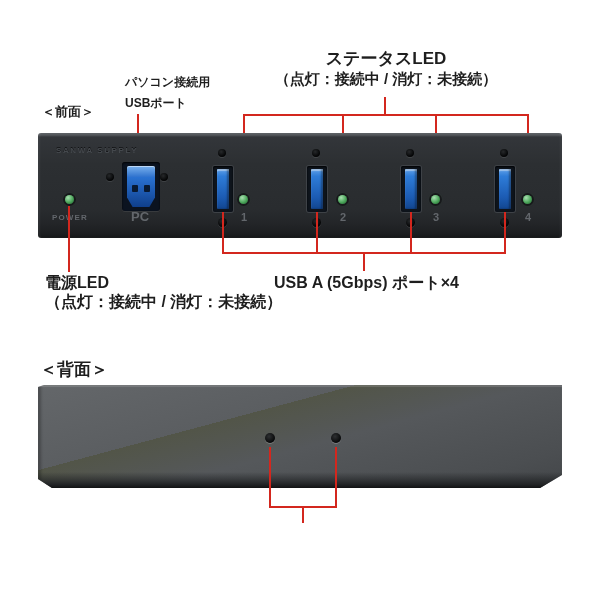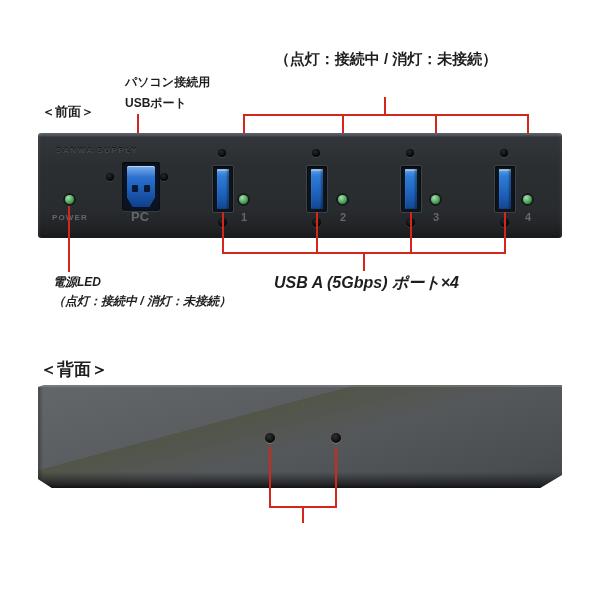--- a/index.html
+++ b/index.html
@@ -8,22 +8,22 @@
     font-family:"Liberation Sans","DejaVu Sans",sans-serif;color:#1c1c1c;
   }
   .abs{position:absolute;}
   .jp{font-weight:700;color:#1e1e1e;}
   
   .anno-pc{left:125px;top:72px;font-size:12px;line-height:21px;}
   .anno-status{left:263px;top:49px;width:246px;text-align:center;}
   .anno-status .l1{font-size:17px;line-height:20px;}
   .anno-status .l2{font-size:15px;line-height:19px;}
   .anno-front{left:42px;top:103px;font-size:13px;}
-  .anno-power{left:53px;top:273px;font-size:12px;line-height:19px;font-style:italic;}
-  .anno-usb{left:274px;top:273px;font-size:16px;font-style:italic;}
+  .anno-power{left:45px;top:273px;font-size:16px;line-height:19px;}
+  .anno-usb{left:274px;top:273px;font-size:16px;}
   .anno-rear{left:40px;top:358px;font-size:17px;}
   .anno-din{left:197px;top:524px;font-size:16px;}
   
   .red{background:#d3271e;}
   .vline{width:2px;}
   .hline{height:2px;}
   
   .front-panel{
     left:38px;top:133px;width:524px;height:105px;border-radius:3px;
     background:linear-gradient(180deg,#5c6064 0px,#54585c 2px,#33363a 4px,#2c2f32 30%,#292c2f 72%,#232528 86%,#1c1e20 96%,#141617 100%);
@@ -96,20 +96,21 @@
 <body>
 
 <div id="stage">
 
   <div class="abs jp anno-pc">
     <div>パソコン接続用</div>
     <div>USBポート</div>
   </div>
 
   <div class="abs jp anno-status">
+    <div class="l1">ステータスLED</div>
     <div class="l2">（点灯：接続中 / 消灯：未接続）</div>
   </div>
 
   <div class="abs jp anno-front">＜前面＞</div>
 
   <div class="abs red vline" style="left:137px;top:114px;height:50px;"></div>
 
   <div class="abs red vline" style="left:384px;top:97px;height:19px;"></div>
   <div class="abs red hline" style="left:243px;top:114px;width:286px;"></div>
   <div class="abs red vline" style="left:243px;top:114px;height:79px;"></div>

